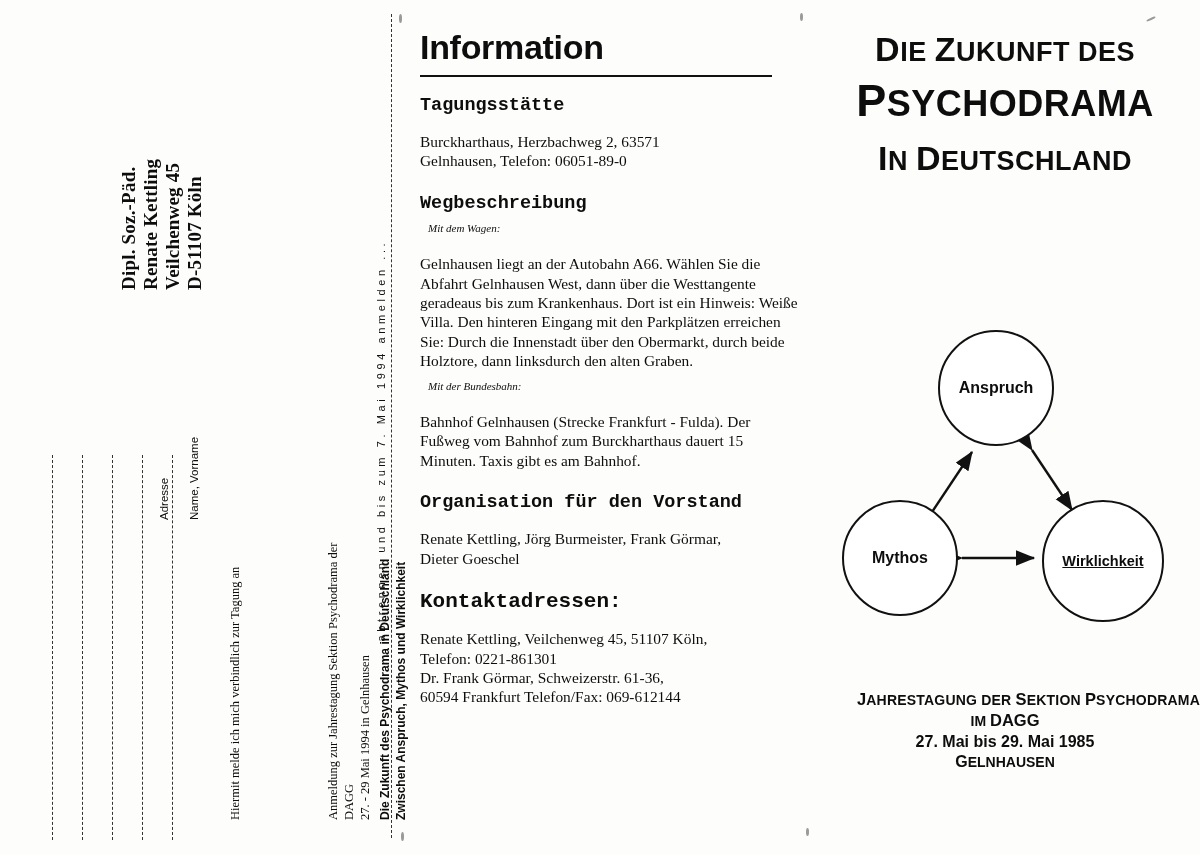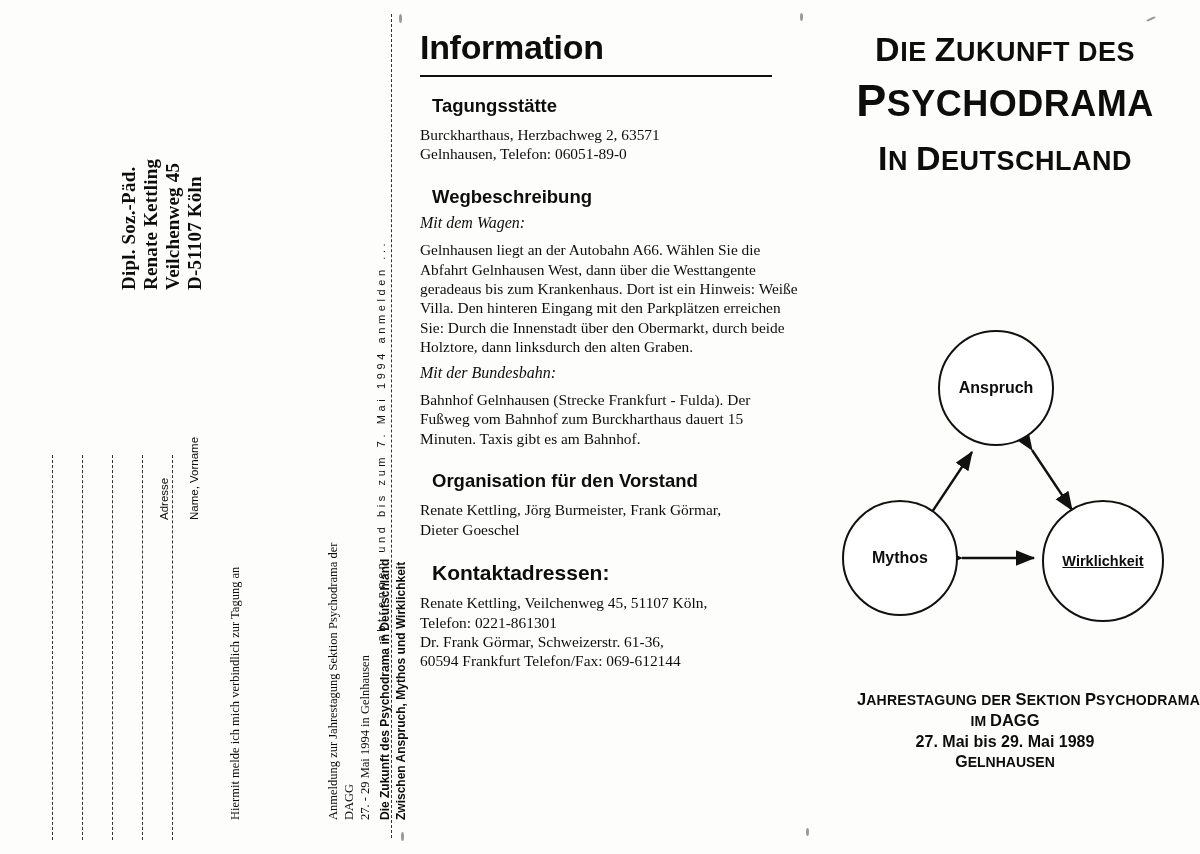--- a/index.html
+++ b/index.html
@@ -94,40 +94,41 @@
     margin: 0;
     padding: 28px 0 6px 0;
     letter-spacing: -0.3px;
   }
   .rule {
     border-top: 2px solid #111;
     width: 352px;
     margin: 2px 0 18px 0;
   }
   .mid h2 {
-    font-family: Liberation Sans, sans-serif;
+    font-family: Liberation Mono, monospace;
     font-size: 18.5px;
     font-weight: bold;
-    margin: 0 0 5px 12px;
+    margin: 0 0 5px 0;
   }
   .mid h2.big {
     font-size: 21px;
   }
   .mid p {
     font-family: "Liberation Serif", serif;
     font-size: 15.4px;
     line-height: 19.4px;
-    margin: 8px 0 20px 0;
+    margin: 16px 0 20px 0;
   }
   .mid p.tight { margin-bottom: 6px; }
   .mid .ital {
     font-style: italic;
     font-family: "Liberation Serif", serif;
-    font-size: 16px;
+    font-size: 11px;
     line-height: 19.4px;
+    margin-left: 8px;
   }
   .sec { margin-bottom: 22px; }
 
   
   .right {
     position: absolute;
     left: 810px;
     top: 0;
     width: 390px;
     height: 810px;
@@ -303,21 +304,21 @@
       </div>
     </div>
 
     <div class="footer">
       <div class="f1">
         <span class="cap">J</span><span>AHRESTAGUNG DER </span><span class="cap">S</span><span>EKTION </span><span class="cap">P</span><span>SYCHODRAMA</span>
       </div>
       <div class="f2">
         <span>IM </span><span class="cap">DAGG</span>
       </div>
-      <div class="f3">27. Mai bis 29. Mai 1989</div>
+      <div class="f3">27. Mai bis 29. Mai 1985</div>
       <div class="f4">
         <span class="cap">G</span><span>ELNHAUSEN</span>
       </div>
     </div>
   </div>
 
   <div class="speck" style="left:399px; top:14px; width:3px; height:9px;"></div>
   <div class="speck" style="left:800px; top:13px; width:3px; height:8px;"></div>
   <div class="speck" style="left:806px; top:828px; width:3px; height:8px;"></div>
   <div class="speck" style="left:401px; top:832px; width:3px; height:9px;"></div>

